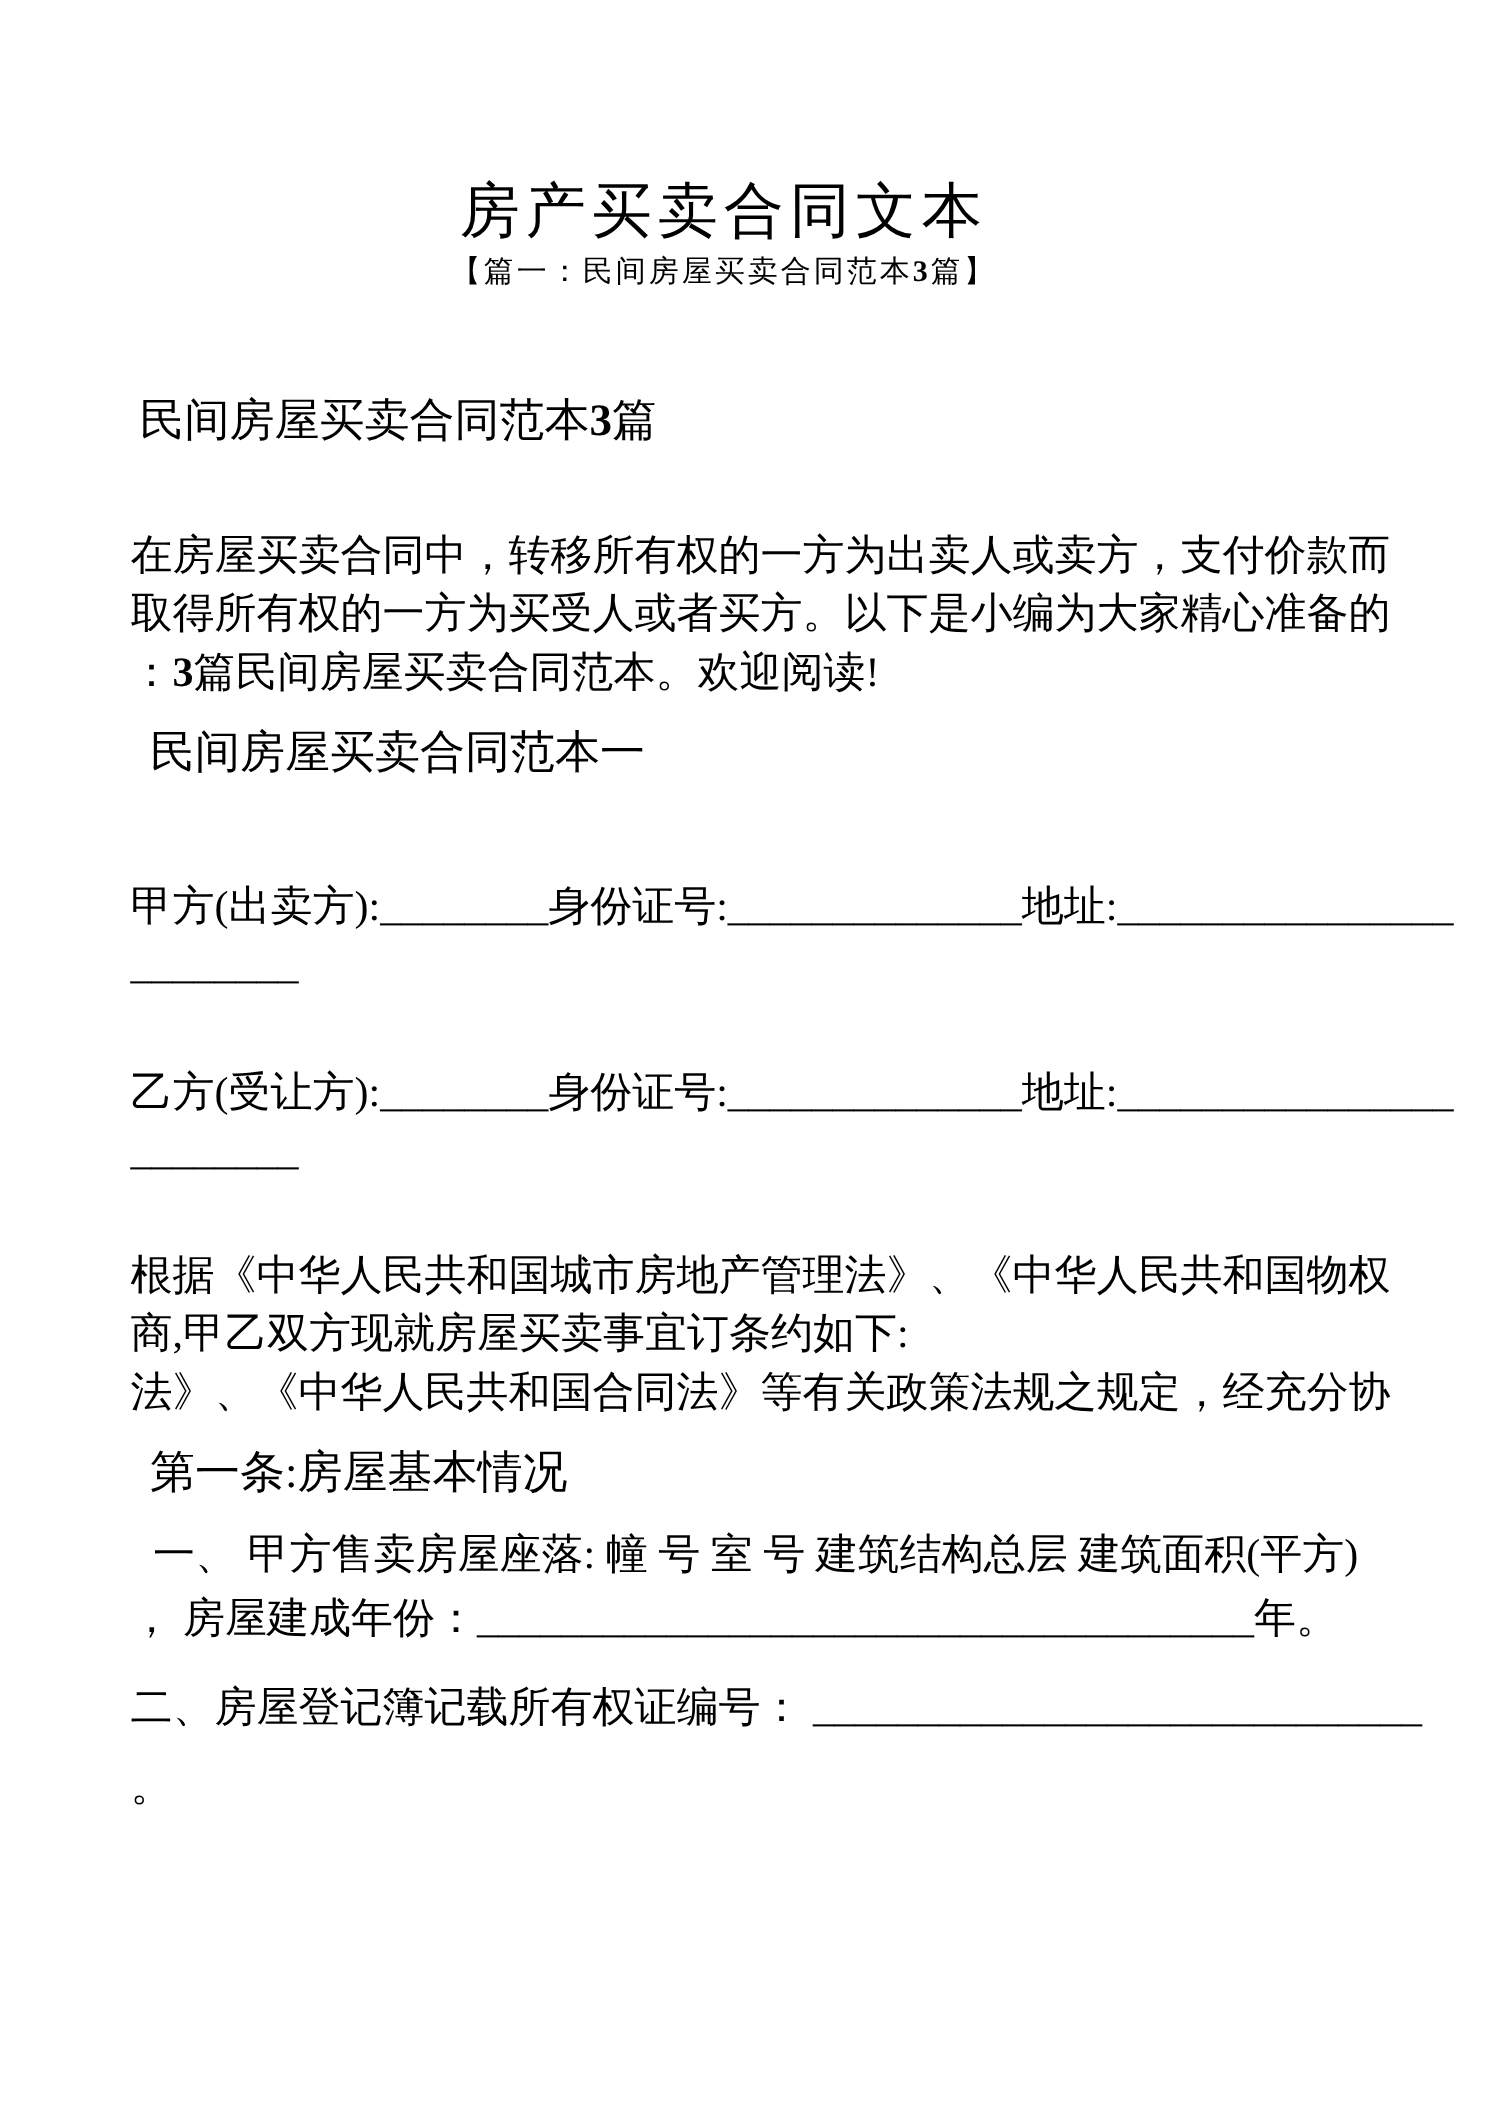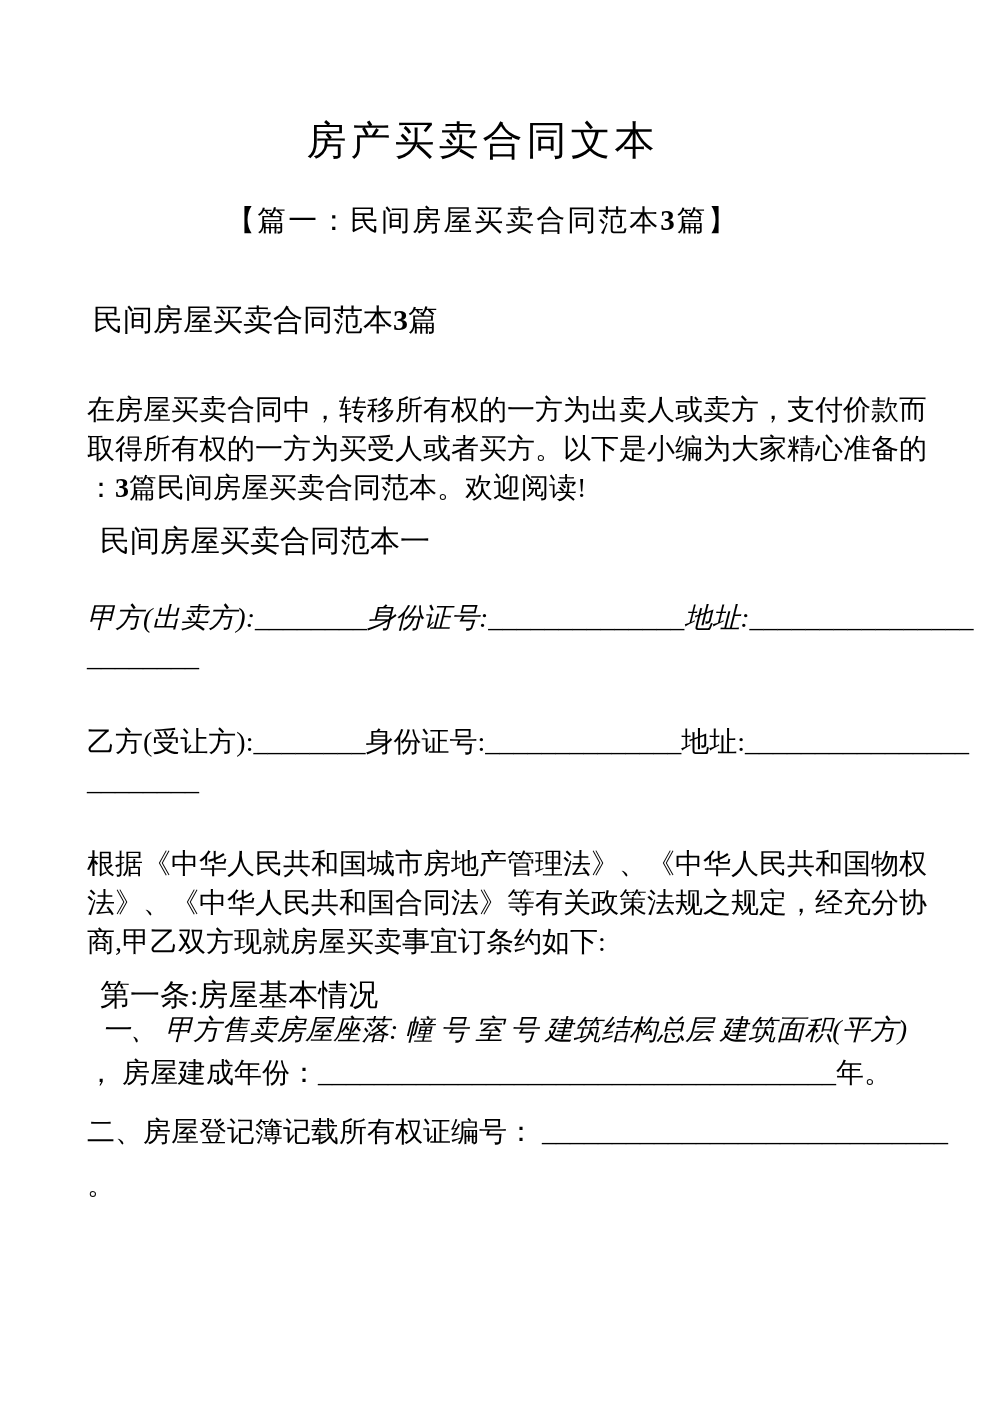--- a/index.html
+++ b/index.html
@@ -16,43 +16,42 @@
   }
   .doc-title{
     text-align:center;
     font-size:40px;
     line-height:46px;
     letter-spacing:4px;
     white-space:nowrap;
   }
   .doc-subtitle{
     text-align:center;
-    font-size:29px;
+    font-size:20px;
     line-height:34px;
     letter-spacing:2px;
-    margin-top:39px;
     white-space:nowrap;
   }
   .h-small{
     font-size:30px;
     line-height:30px;
   }
   .h-sample{margin-top:68px;padding-left:6px;}
   .h-sample1{margin-top:19px;padding-left:13px;}
   .h-clause{margin-top:19px;padding-left:13px;}
   .para{
     font-size:28px;
     line-height:39px;
   }
   .para .line{white-space:nowrap;}
   .p-intro{margin-top:55px;}
-  .p-party-a{margin-top:42px;font-style:italic;}
+  .p-party-a{margin-top:68px;}
   .p-party-b{margin-top:46px;}
   .p-basis{margin-top:44px;}
-  .p-item1{font-style:italic;}
+  .p-item1{margin-top:20px;}
   .p-item1 .line-indent{padding-left:15px;}
   .p-year{margin-top:4px;}
   .p-item2{margin-top:20px;}
   .p-period{margin-top:14px;}
   b{font-weight:bold;}
 </style>
 </head>
 <body>
 
 <div class="page">
@@ -76,22 +75,22 @@
     <div class="line">________</div>
   </div>
 
   <div class="para p-party-b">
     <div class="line">乙方(受让方):________身份证号:______________地址:________________</div>
     <div class="line">________</div>
   </div>
 
   <div class="para p-basis">
     <div class="line">根据《中华人民共和国城市房地产管理法》、《中华人民共和国物权</div>
+    <div class="line">商,甲乙双方现就房屋买卖事宜订条约如下:</div>
     <div class="line">法》、《中华人民共和国合同法》等有关政策法规之规定，经充分协</div>
-    <div class="line">商,甲乙双方现就房屋买卖事宜订条约如下:</div>
   </div>
 
   <div class="h-small h-clause">第一条:房屋基本情况</div>
 
   <div class="para p-item1">
     <div class="line line-indent">一、 甲方售卖房屋座落: 幢 号 室 号 建筑结构总层 建筑面积(平方)</div>
   </div>
 
   <div class="para p-year">
     <div class="line">， 房屋建成年份：_____________________________________年。</div>

